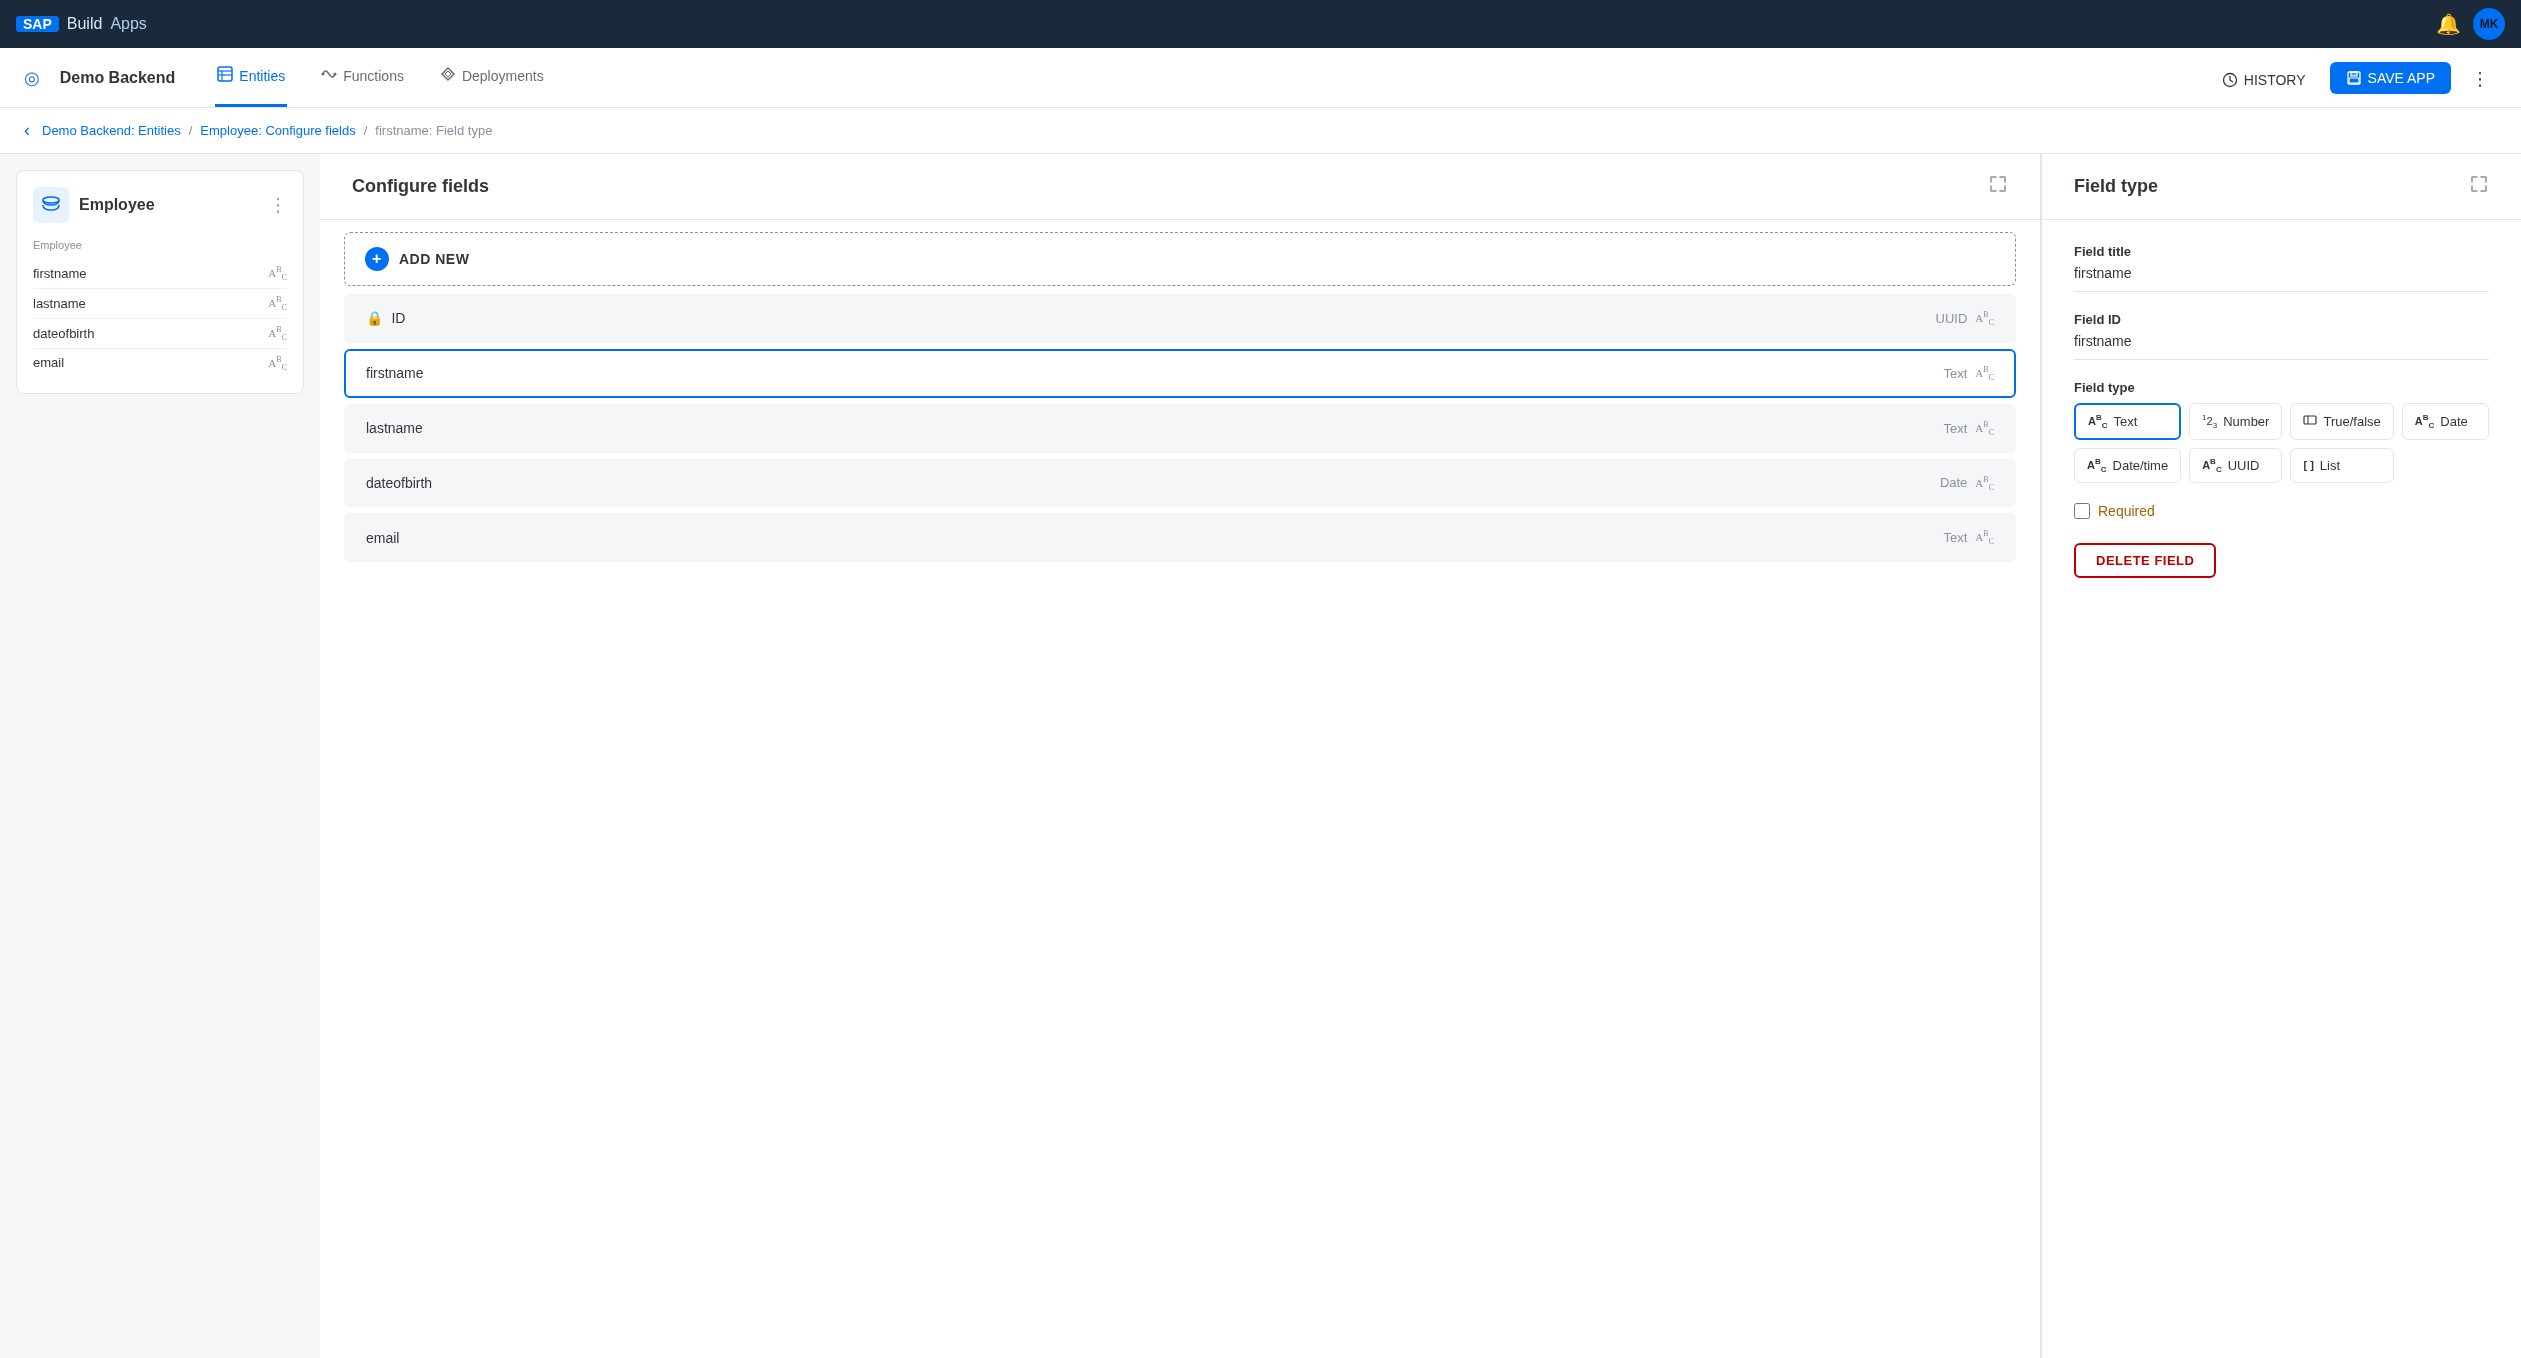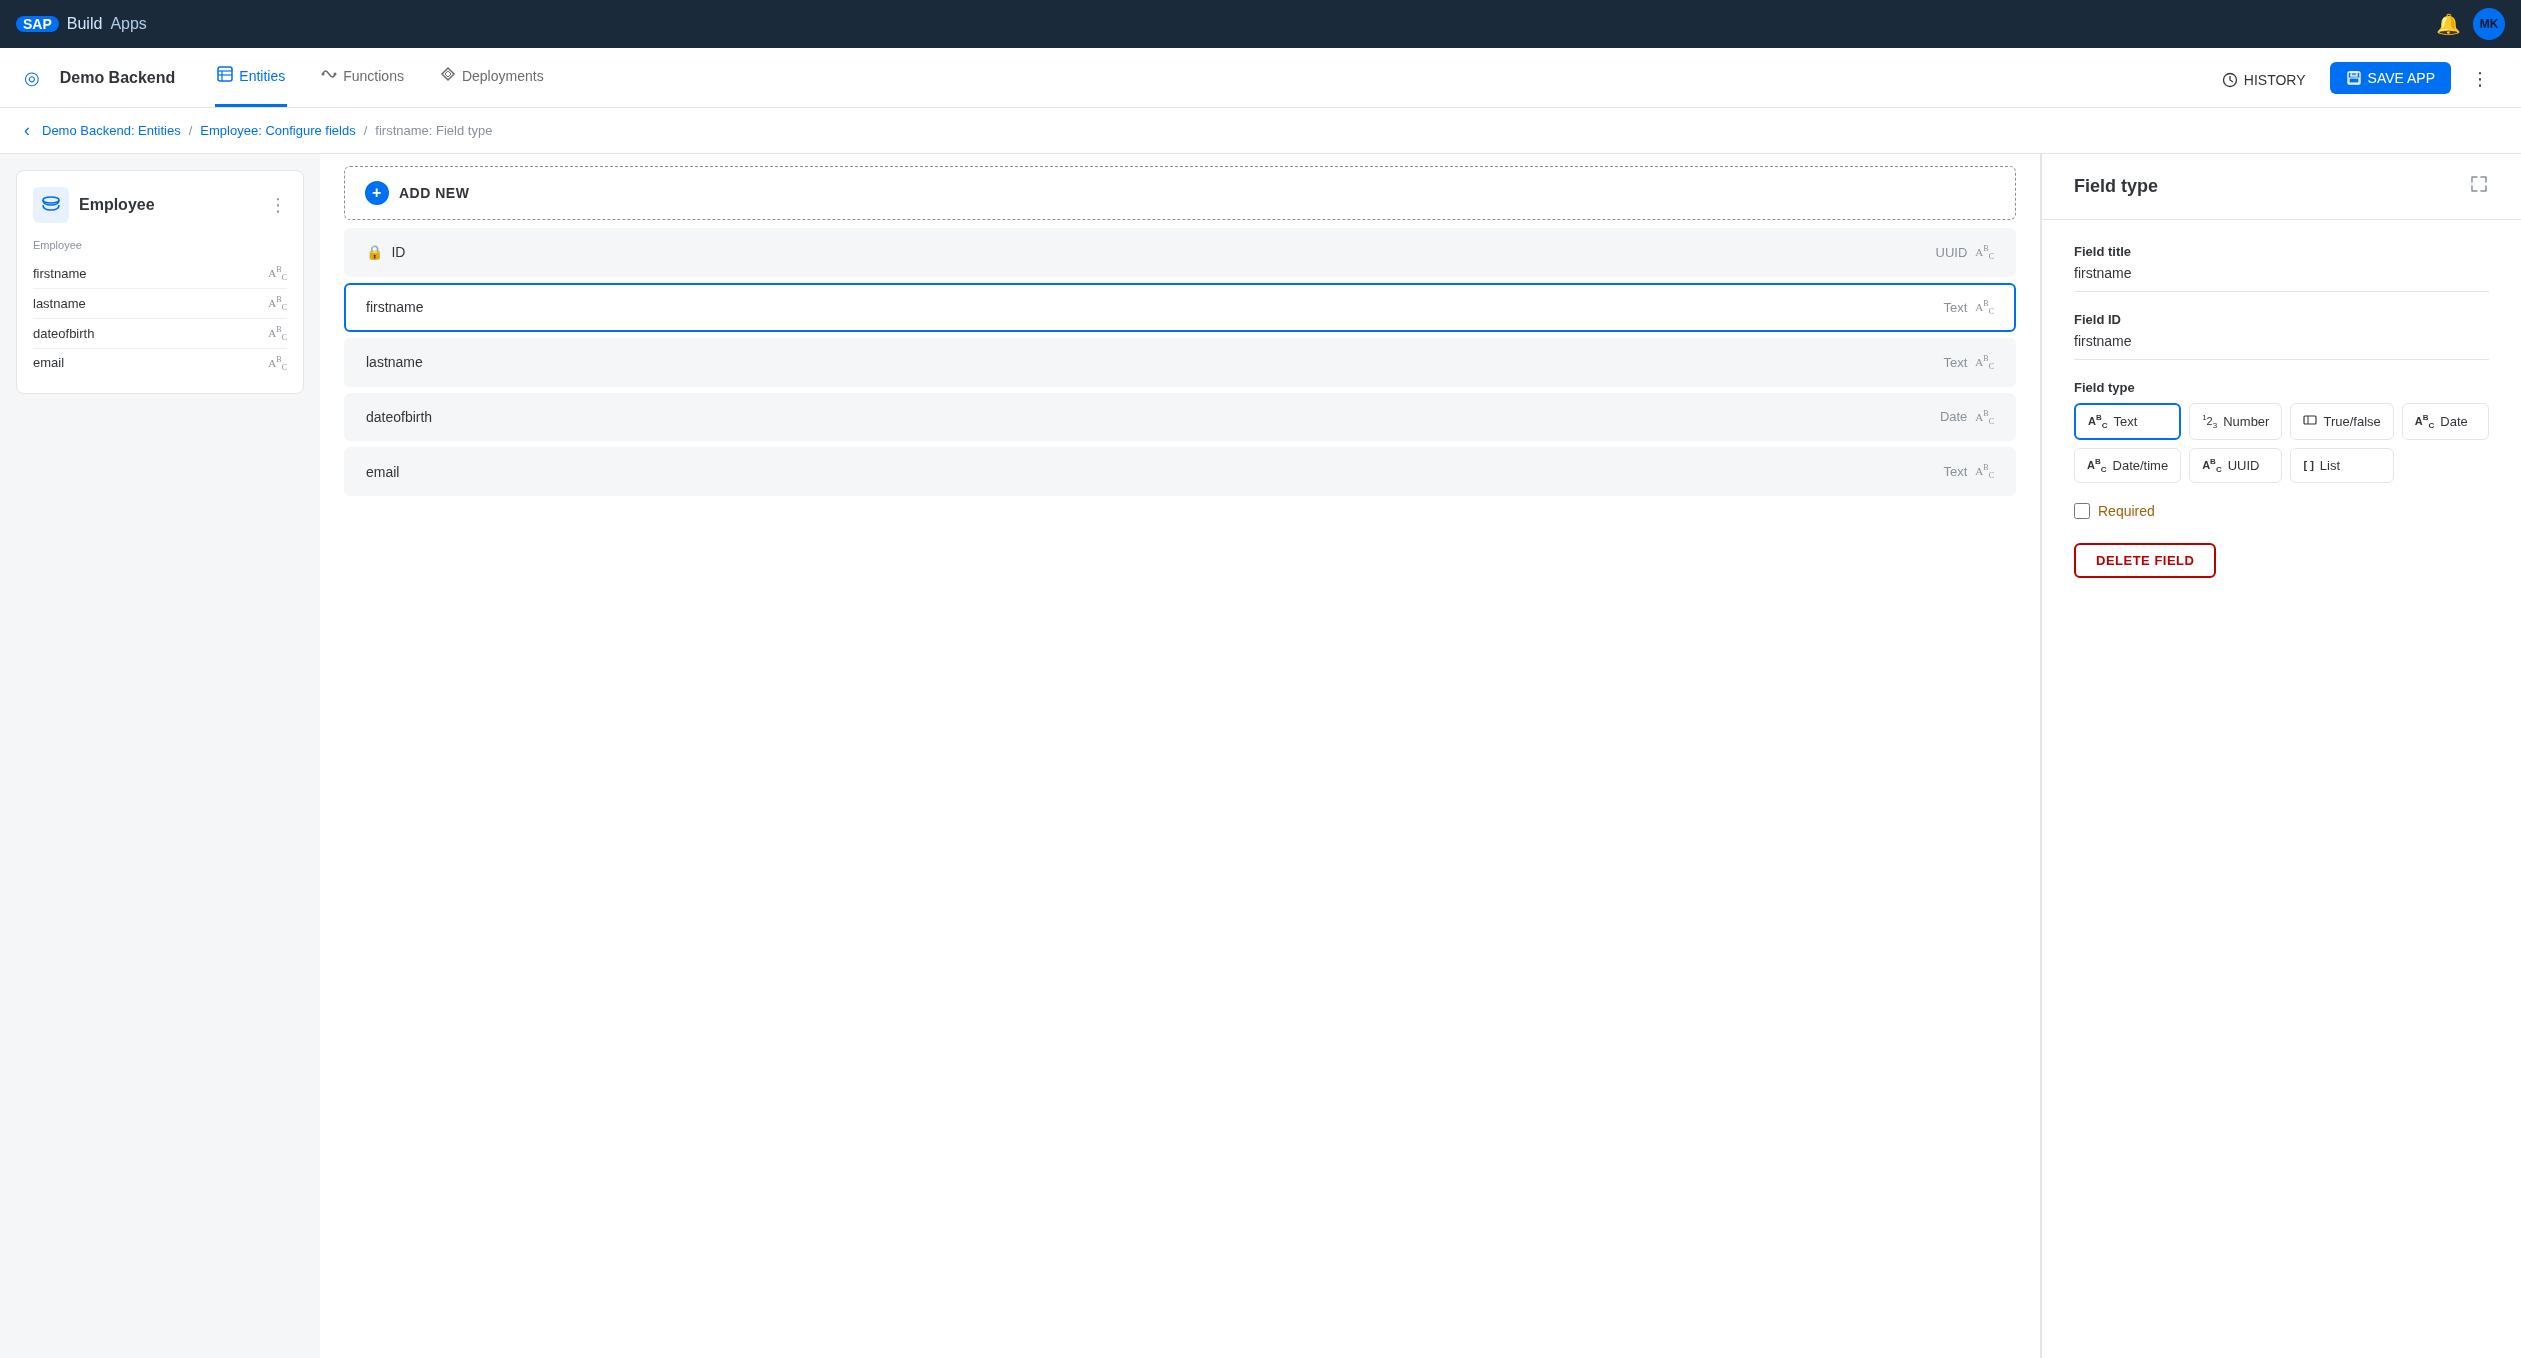--- a/index.html
+++ b/index.html
@@ -18,21 +18,21 @@
       display: flex;
       align-items: center;
       gap: 8px;
     }
     .sap-logo-box {
       background: #0070f2;
       color: white;
       font-weight: bold;
       font-size: 14px;
       padding: 0 7px;
-      border-radius: 8px;
+      border-radius: 3px;
     }
     .top-nav-label {
       color: #d1e8ff;
       font-size: 16px;
     }
     .top-nav-label.apps {
       color: #aecce8;
     }
     .top-nav-spacer { flex: 1; }
     .top-nav-icon {
@@ -563,20 +563,28 @@
       </div>
     </div>
   </aside>
 
   <div class="right-panel">
 
 
     <div class="configure-fields-section">
 
       <div class="fields-panel">
+        <div class="fields-header">
+          <span class="fields-title">Configure fields</span>
+          <span class="expand-icon">
+            <svg width="20" height="20" viewBox="0 0 20 20" fill="none">
+              <path d="M3 3h5M3 3v5M17 3h-5M17 3v5M3 17h5M3 17v-5M17 17h-5M17 17v-5" stroke="#89919a" stroke-width="1.5" stroke-linecap="round"></path>
+            </svg>
+          </span>
+        </div>
 
         <div class="fields-list">
 
           <button class="add-new-btn">
             <div class="add-new-icon">+</div>
             <span>ADD NEW</span>
           </button>
 
           <div class="field-row">
             <div style="display:flex; align-items:center; gap:8px;">

